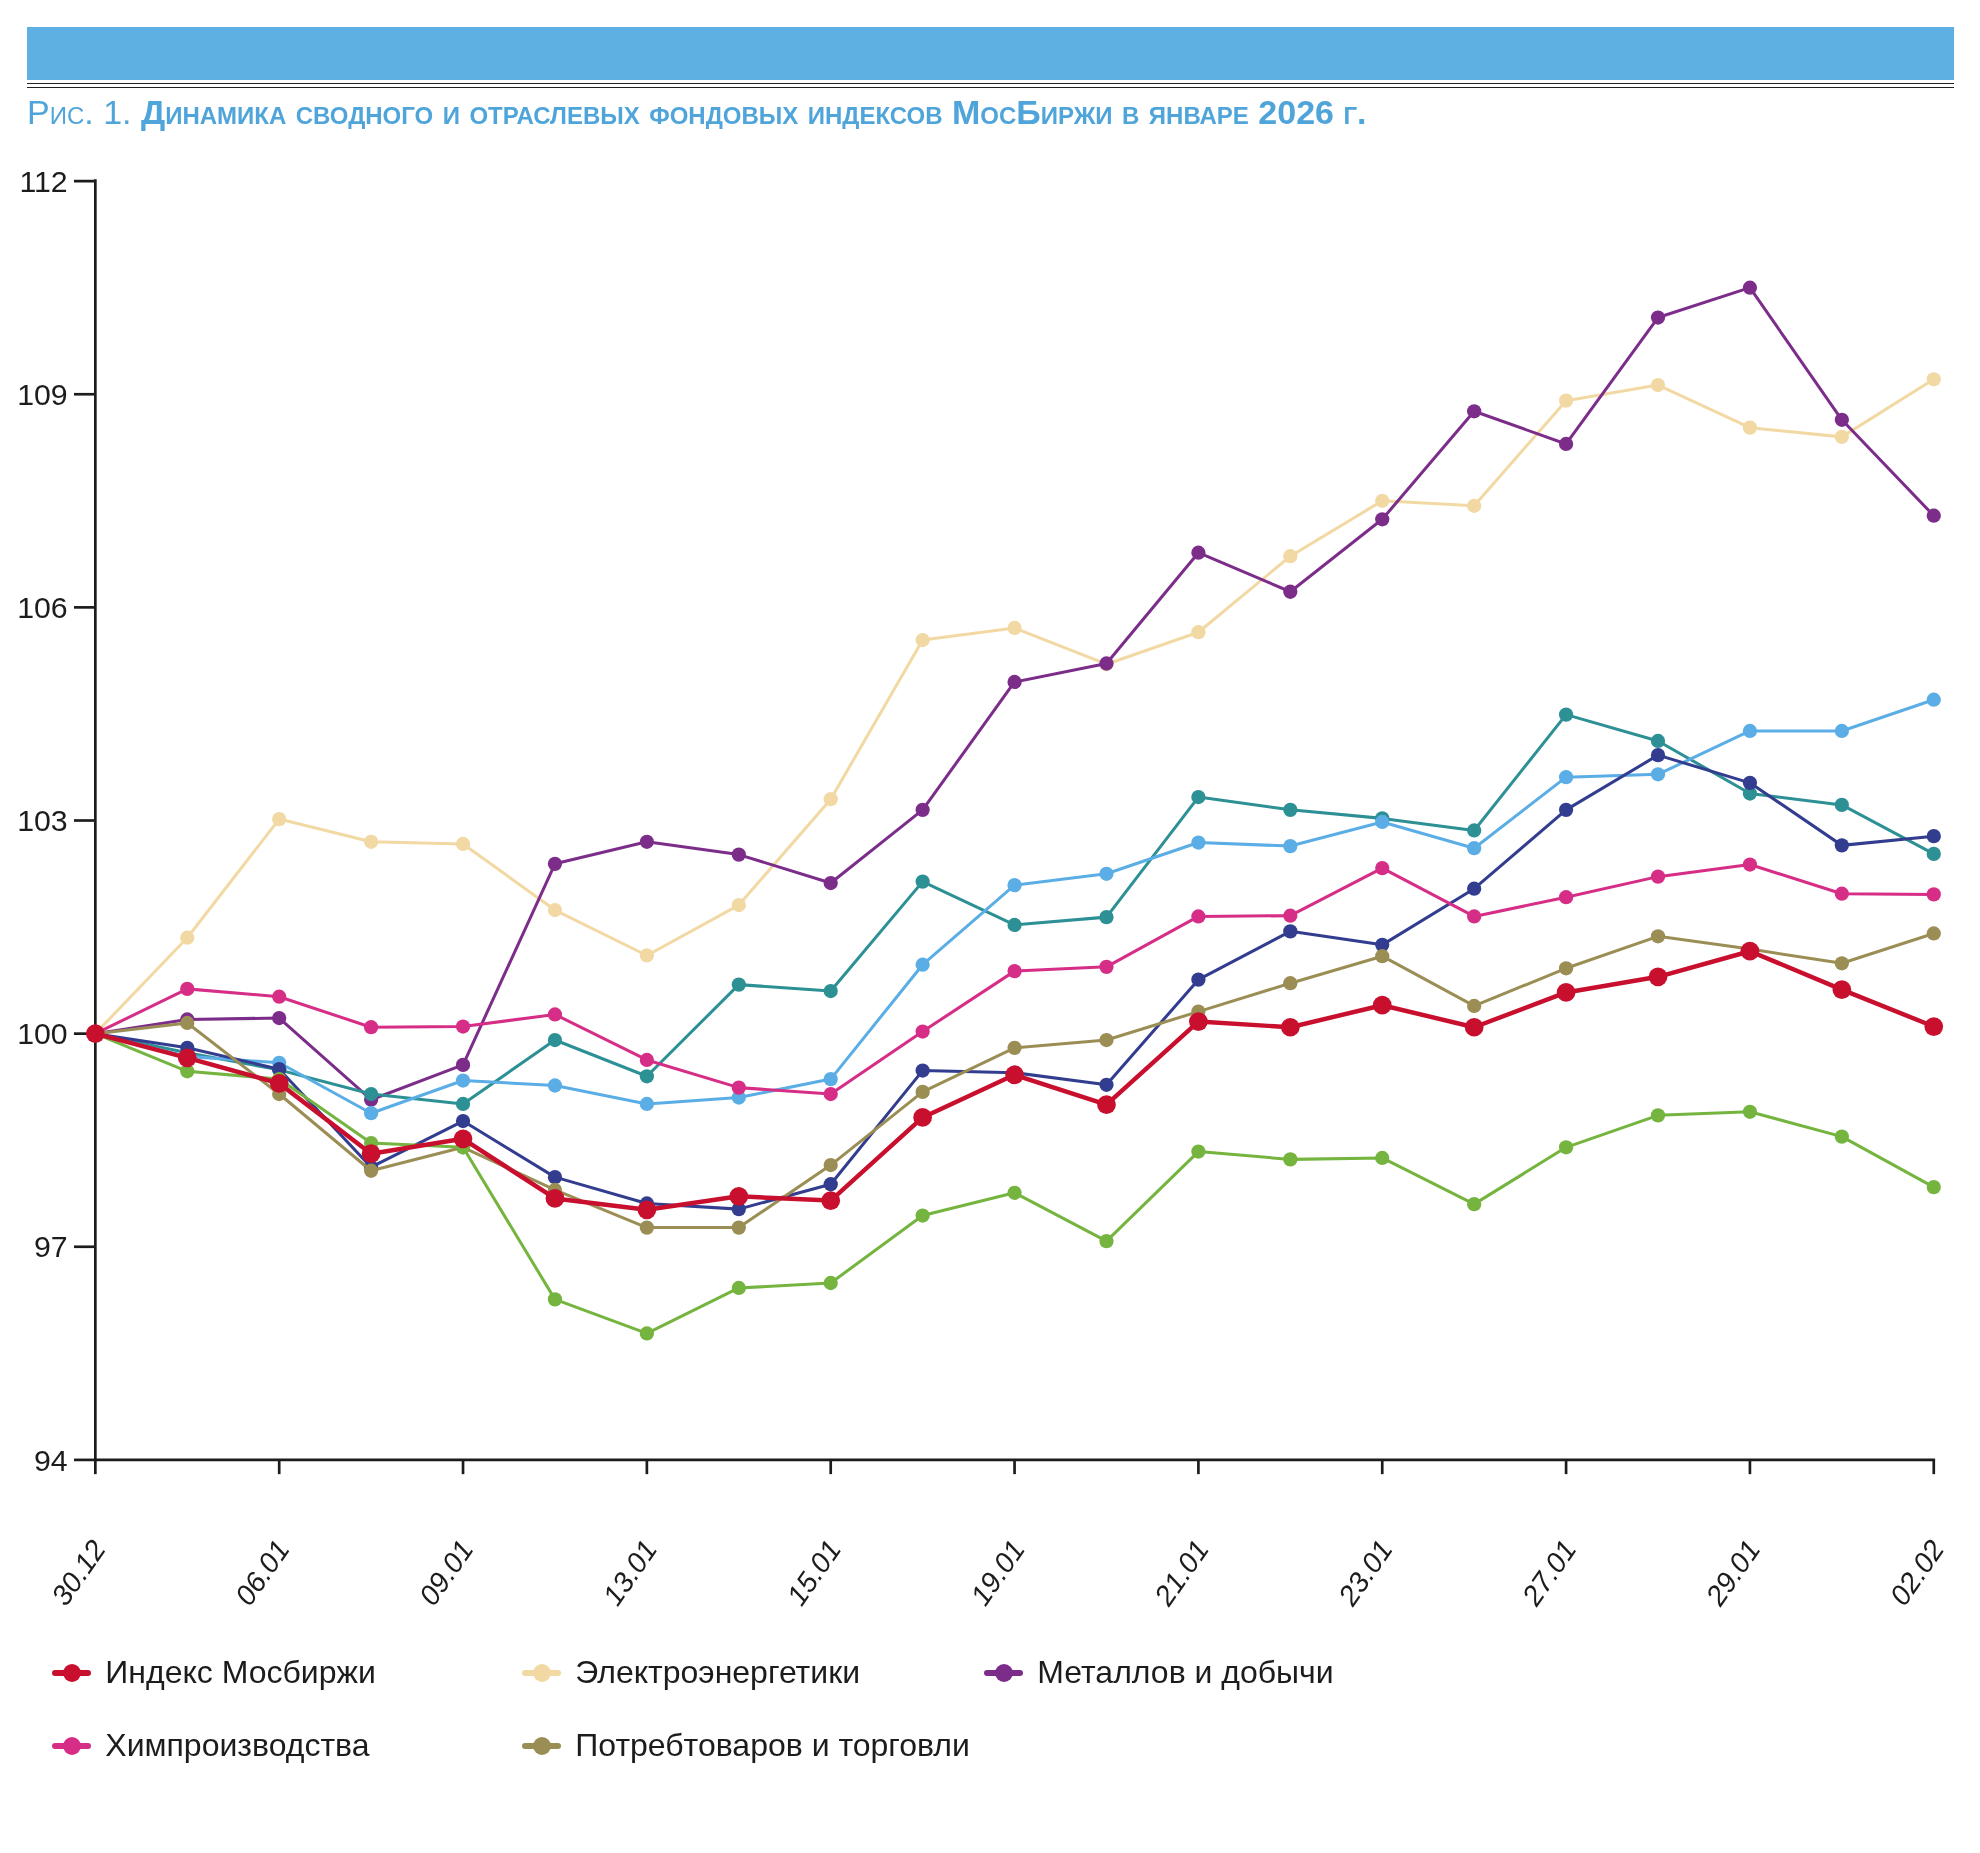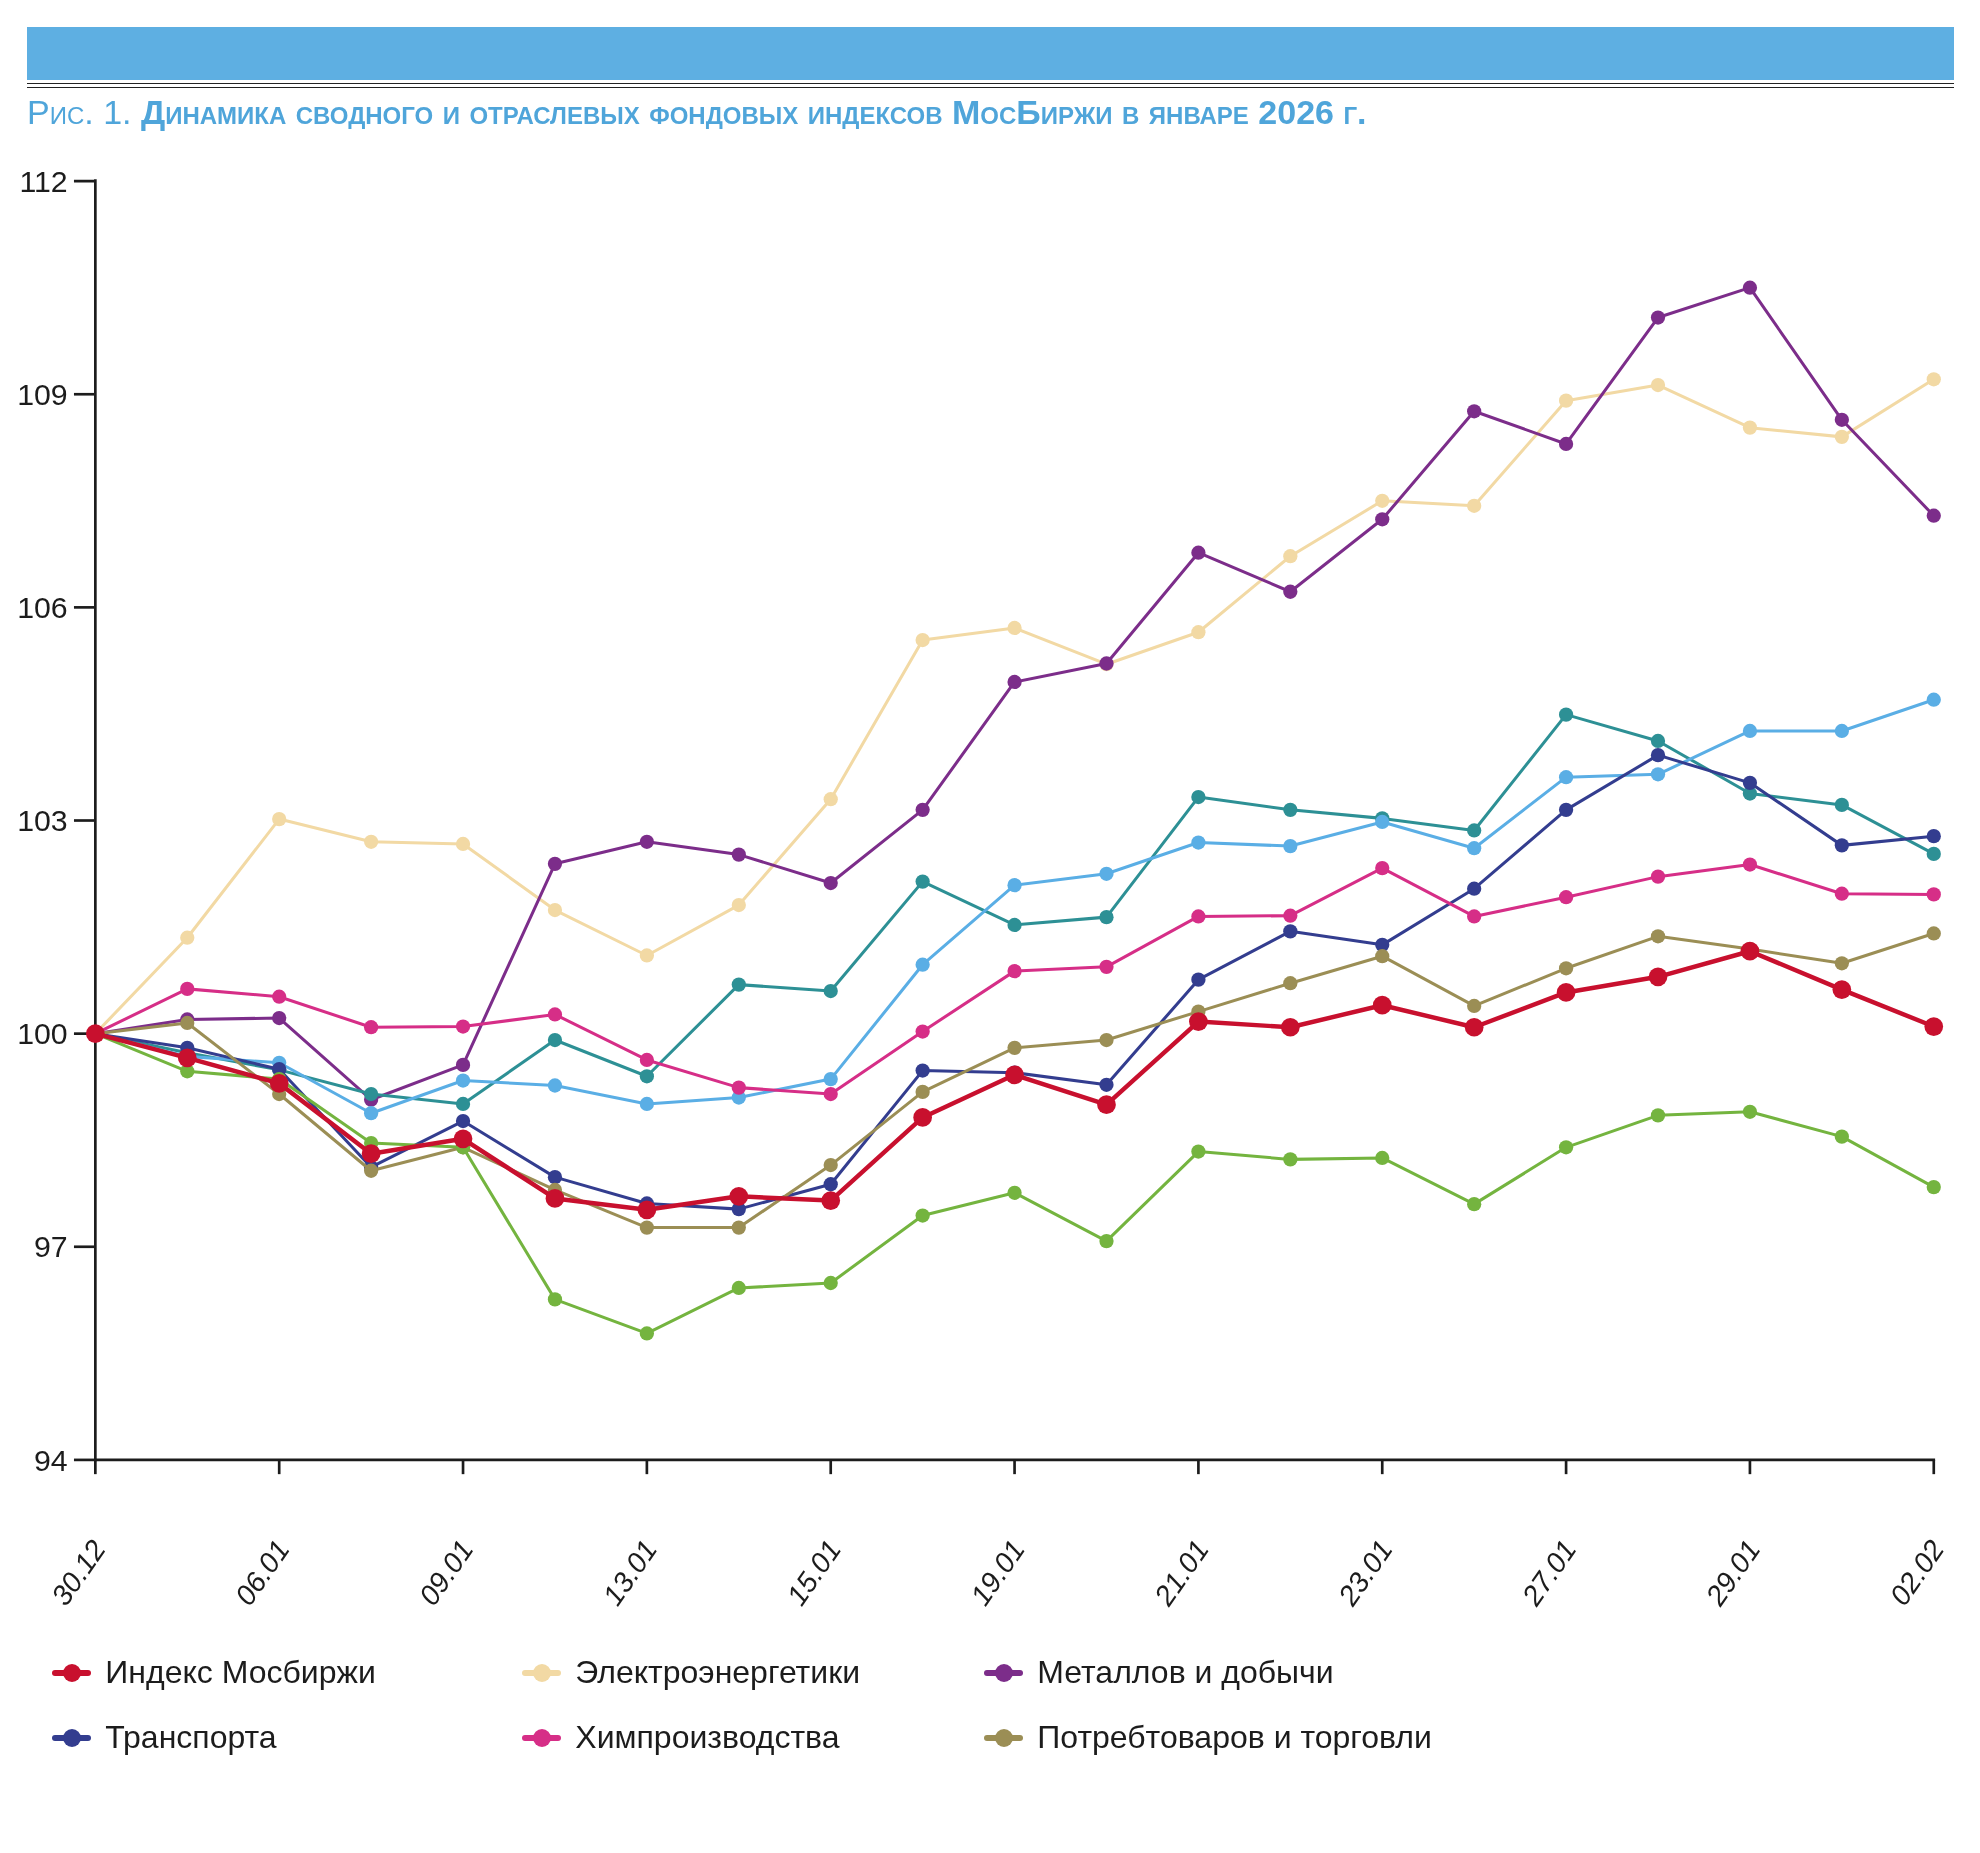--- a/index.html
+++ b/index.html
@@ -8,21 +8,21 @@
   .header-bar{position:absolute;left:27px;top:27px;width:1927px;height:53px;}
   .header-rule{position:absolute;left:27px;top:83px;width:1927px;height:2.7px;
                border-top:1.8px solid #232323;border-bottom:1.8px solid #232323;}
   .figure-title{position:absolute;left:27px;top:93px;font-size:34px;line-height:39px;
                 font-variant:small-caps;letter-spacing:0px;white-space:nowrap;}
   .figure-title .fig-label{font-weight:400;}
   .figure-title .fig-text{font-weight:700;}
   #chart-svg{position:absolute;left:0;top:0;}
   #chart-svg text{font-family:"Liberation Sans",sans-serif;fill:#1c1c1c;}
   .legend{position:absolute;left:52px;top:1654px;width:1898px;
-          display:grid;grid-template-columns:470px 462px 552px;row-gap:28px;}
+          display:grid;grid-template-columns:470px 462px 552px;row-gap:36px;}
   .legend-item{display:flex;align-items:center;height:37px;}
   .lg-marker{position:relative;width:39px;height:37px;flex:0 0 39px;margin-right:14.3px;}
   .lg-line{position:absolute;left:0;top:16px;width:39px;height:6.2px;border-radius:3.6px;}
   .lg-dot{position:absolute;left:10.7px;top:9.8px;width:18.7px;height:18.7px;border-radius:50%;}
   .legend-label{font-size:32px;line-height:37px;white-space:nowrap;}
 </style>
 </head>
 <body>
 
 <div class="page">
@@ -292,27 +292,20 @@
     </div>
     <div class="legend-item">
       <span class="lg-marker">
           <span class="lg-line" style="background: rgb(124, 45, 138);"></span>
           <span class="lg-dot" style="background: rgb(124, 45, 138);"></span>
         </span>
       <span class="legend-label">Металлов и добычи</span>
     </div>
     <div class="legend-item">
       <span class="lg-marker">
-          <span class="lg-line" style="background: rgb(51, 61, 143);"></span>
-          <span class="lg-dot" style="background: rgb(51, 61, 143);"></span>
-        </span>
-      <span class="legend-label">Транспорта</span>
-    </div>
-    <div class="legend-item">
-      <span class="lg-marker">
           <span class="lg-line" style="background: rgb(214, 46, 135);"></span>
           <span class="lg-dot" style="background: rgb(214, 46, 135);"></span>
         </span>
       <span class="legend-label">Химпроизводства</span>
     </div>
     <div class="legend-item">
       <span class="lg-marker">
           <span class="lg-line" style="background: rgb(155, 142, 85);"></span>
           <span class="lg-dot" style="background: rgb(155, 142, 85);"></span>
         </span>

